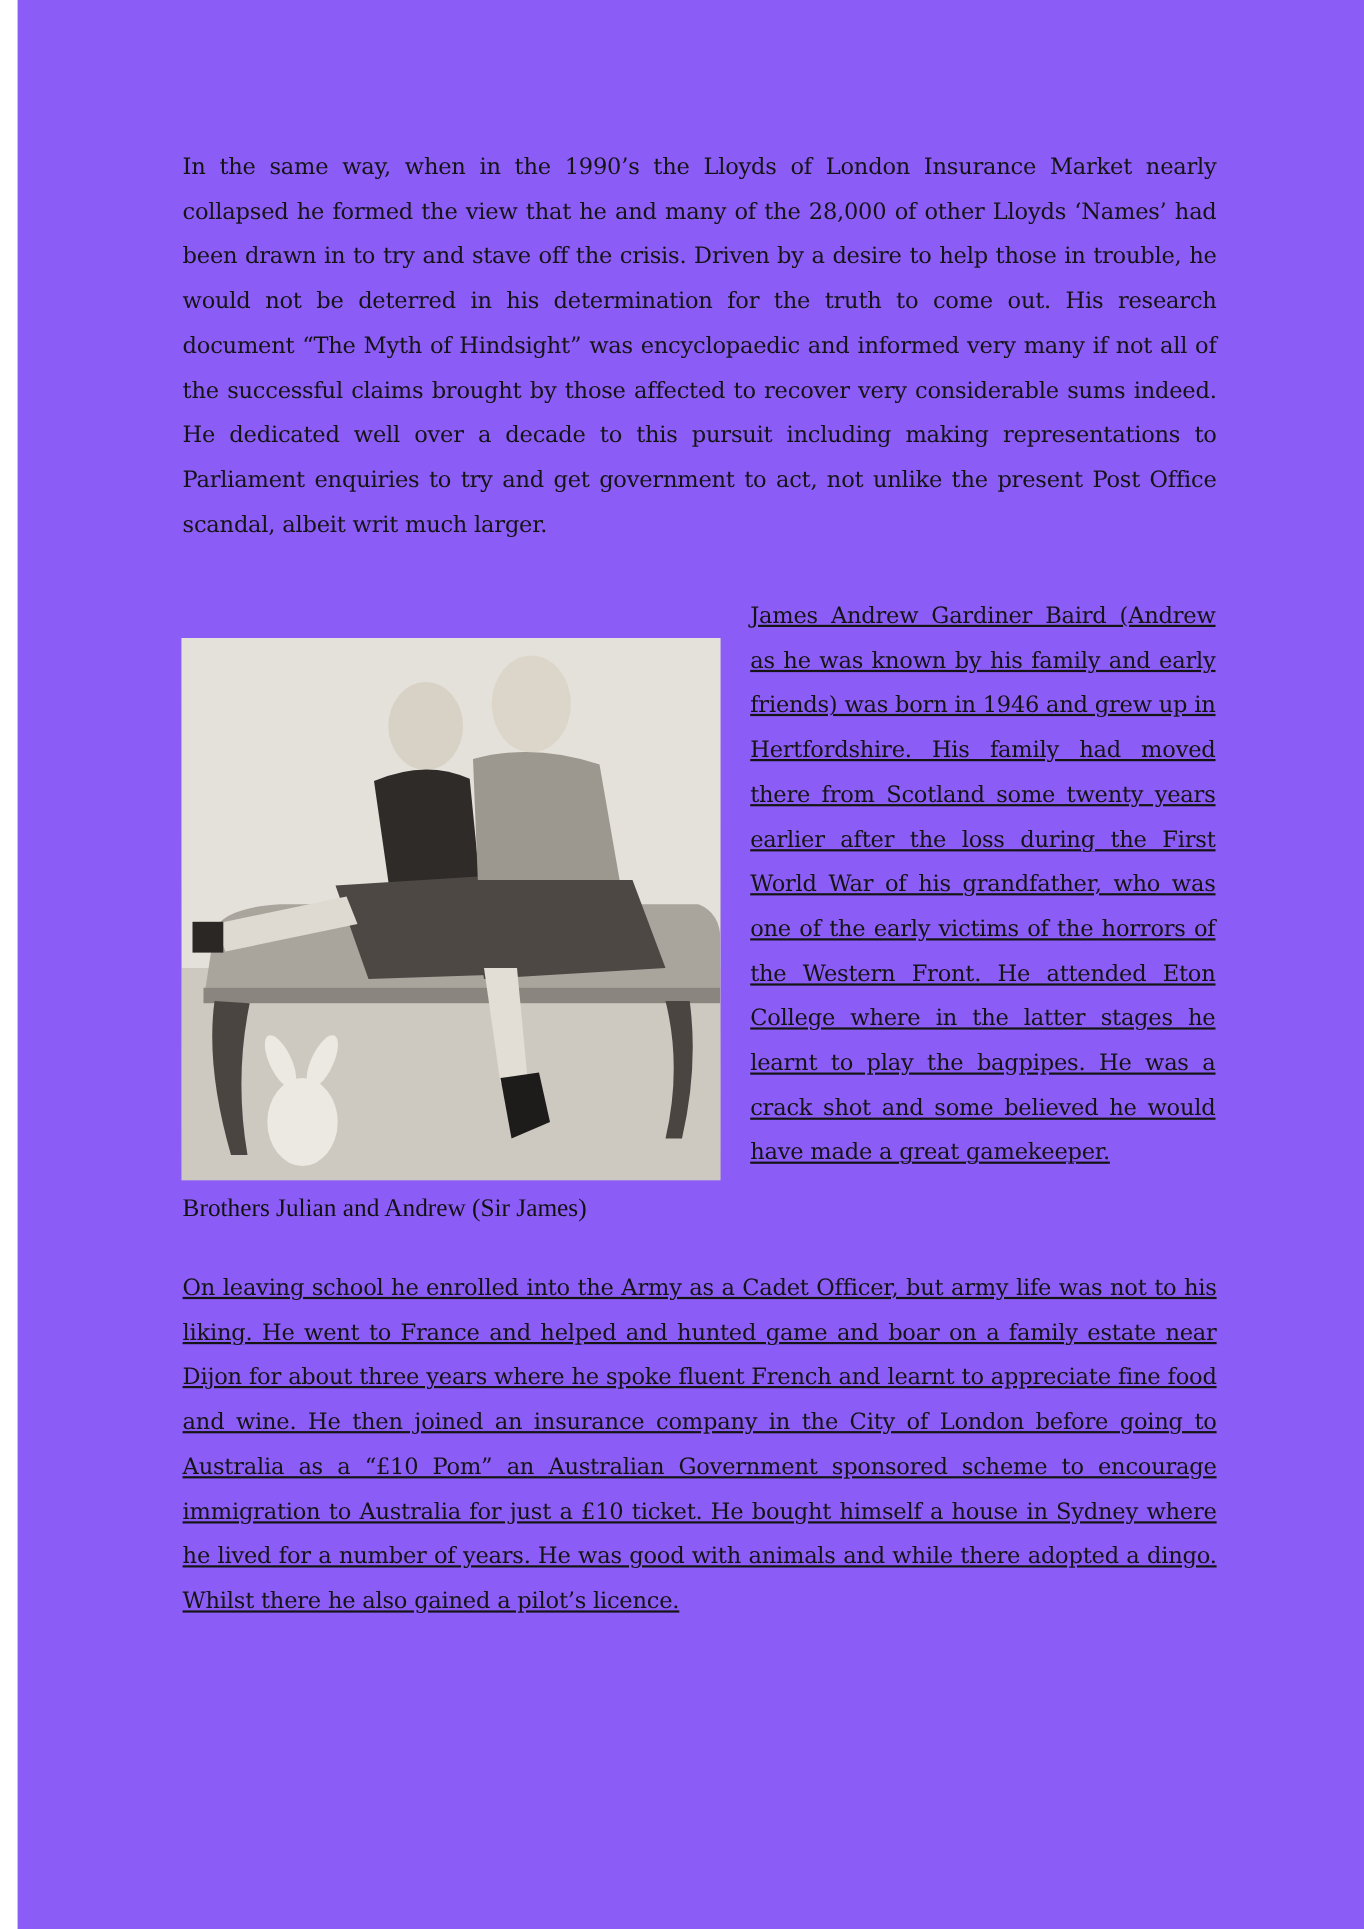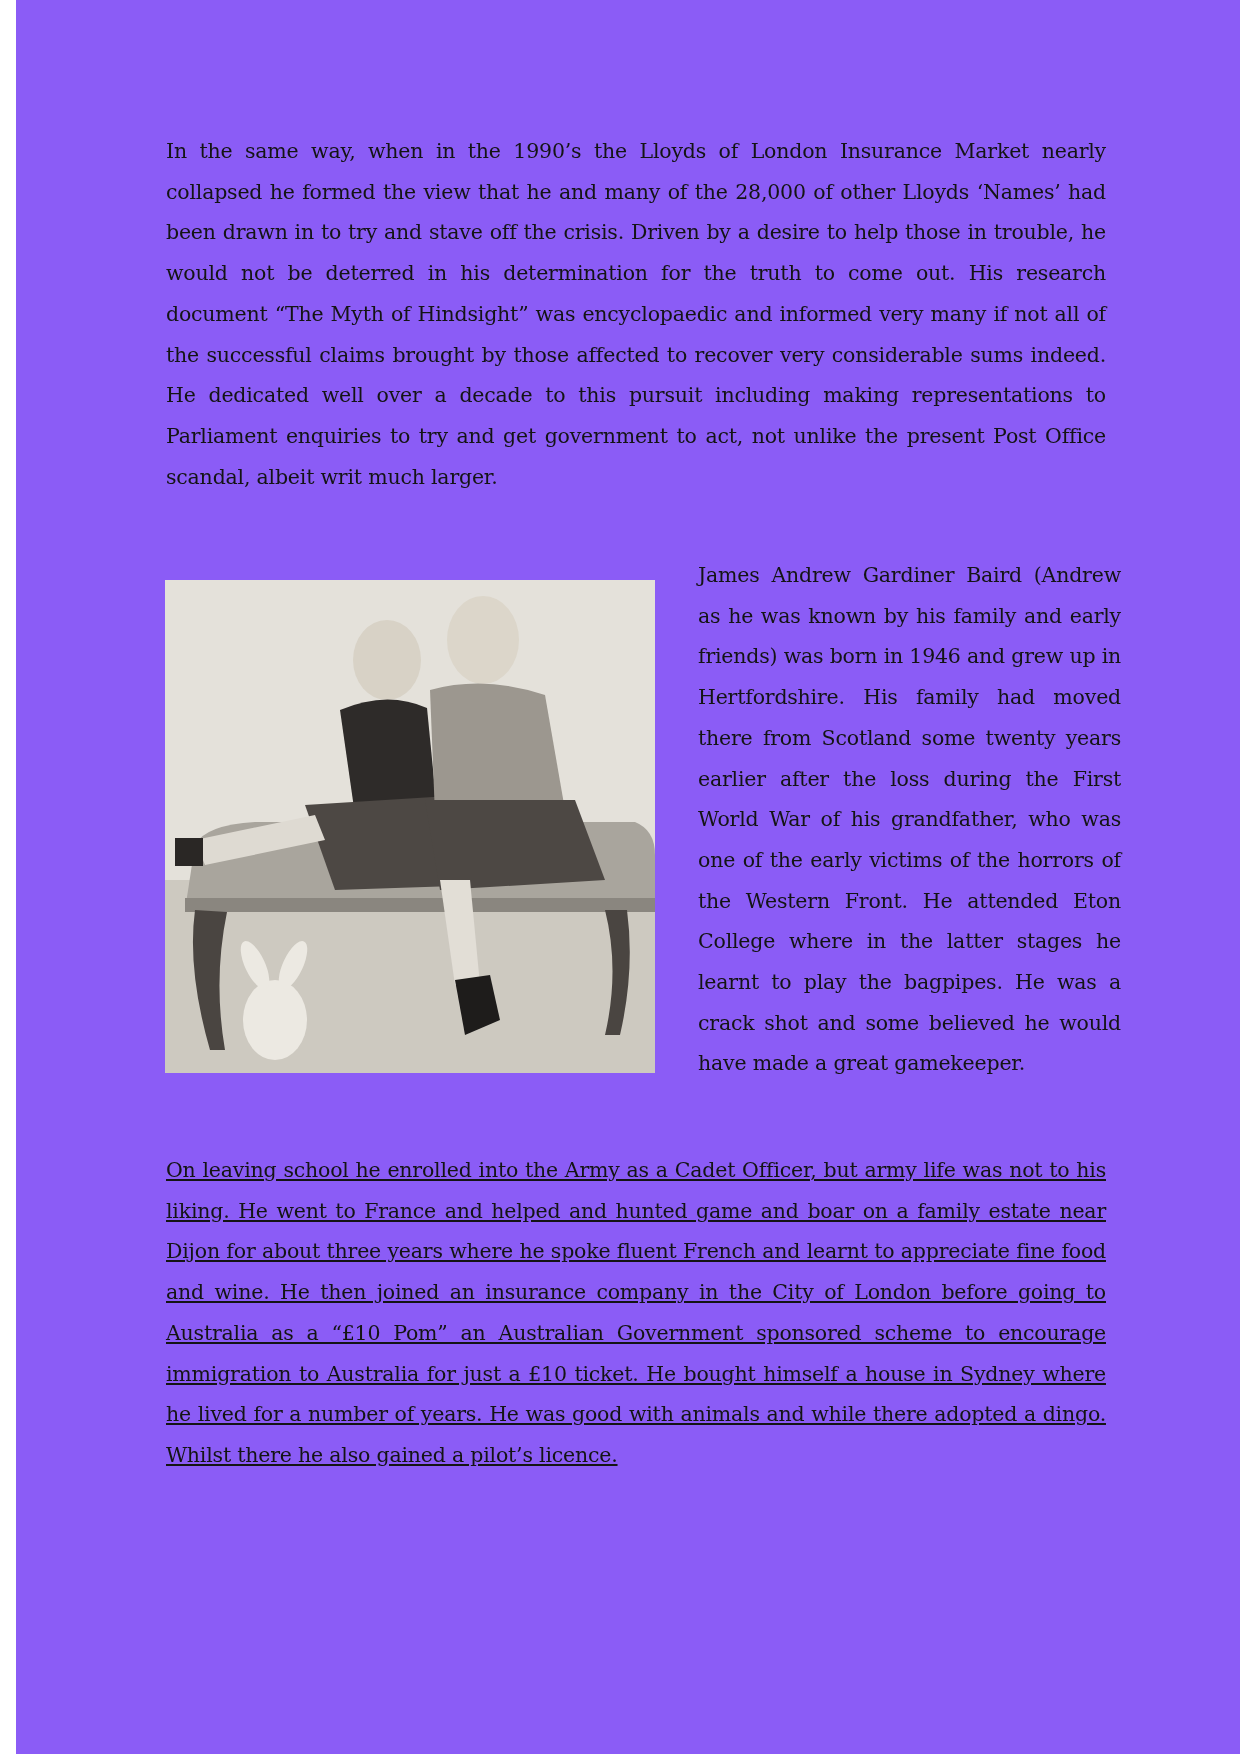--- a/index.html
+++ b/index.html
@@ -10,21 +10,21 @@
     font-size: 20.5px;
     line-height: 40.7px;
     color: #141414;
     text-align: justify;
     letter-spacing: -0.2px;
   }
   .para { position: absolute; left: 150px; width: 940px; margin: 0; }
   #p1 { top: 131px; }
   #p2 { top: 1150px; text-decoration: underline; }
   #p3 { top: 1516px; }
-  .side-text { position: absolute; left: 666px; top: 539px; width: 423px; margin: 16px; }
+  .side-text { position: absolute; left: 666px; top: 539px; width: 423px; margin: 0; text-decoration: underline; }
   .photo {
     position: absolute; left: 149px; top: 580px; width: 490px; height: 493px;
     background: linear-gradient(180deg, #e6e3dc 0%, #dcd8cf 45%, #c9c5bc 62%, #d6d2c9 80%, #cfcbc2 100%);
     overflow: hidden;
   }
   .photo svg { display: block; width: 100%; height: 100%; }
   .caption {
     position: absolute; left: 150px; top: 1085px;
     font-family: "Liberation Serif", "DejaVu Serif", serif;
     font-size: 23px; color: #111; margin: 0; white-space: nowrap;
@@ -59,19 +59,20 @@
       <path d="M260 220 L410 220 L440 300 L275 310 Z" fill="#4d4844"></path>
       <path d="M275 300 L305 300 L315 405 L290 405 Z" fill="#e2ded6"></path>
       <path d="M290 400 L325 395 L335 440 L300 455 Z" fill="#1e1c1b"></path>
 
       <ellipse cx="110" cy="440" rx="32" ry="40" fill="#ece9e2"></ellipse>
       <ellipse cx="90" cy="385" rx="10" ry="26" fill="#ece9e2" transform="rotate(-25 90 385)"></ellipse>
       <ellipse cx="128" cy="385" rx="10" ry="26" fill="#ece9e2" transform="rotate(25 128 385)"></ellipse>
     </svg>
   </div>
 
+  <p class="caption">Brothers Julian and Andrew (Sir James)</p>
 
   <p class="side-text body-text">James Andrew Gardiner Baird (Andrew as he was known by his family and early friends) was born in 1946 and grew up in Hertfordshire.  His family had moved there from Scotland some twenty years earlier after the loss during the First World War of his grandfather, who was one of the early victims of the horrors of the Western Front.  He attended Eton College where in the latter stages he learnt to play the bagpipes.  He was a crack shot and some believed he would have made a great gamekeeper.</p>
 
   <p id="p2" class="para body-text">On leaving school he enrolled into the Army as a Cadet Officer, but army life was not to his liking.  He went to France and helped and hunted game and boar on a family estate near Dijon for about three years where he spoke fluent French and learnt to appreciate fine food and wine. He then joined an insurance company in the City of London before going to Australia as a “£10 Pom” an Australian Government sponsored scheme to encourage immigration to Australia for just a £10 ticket.  He bought himself a house in Sydney where he lived for a number of years.  He was good with animals and while there adopted a dingo.  Whilst there he also gained a pilot’s licence.</p>
 
 
 </div>
 
 </body></html>

